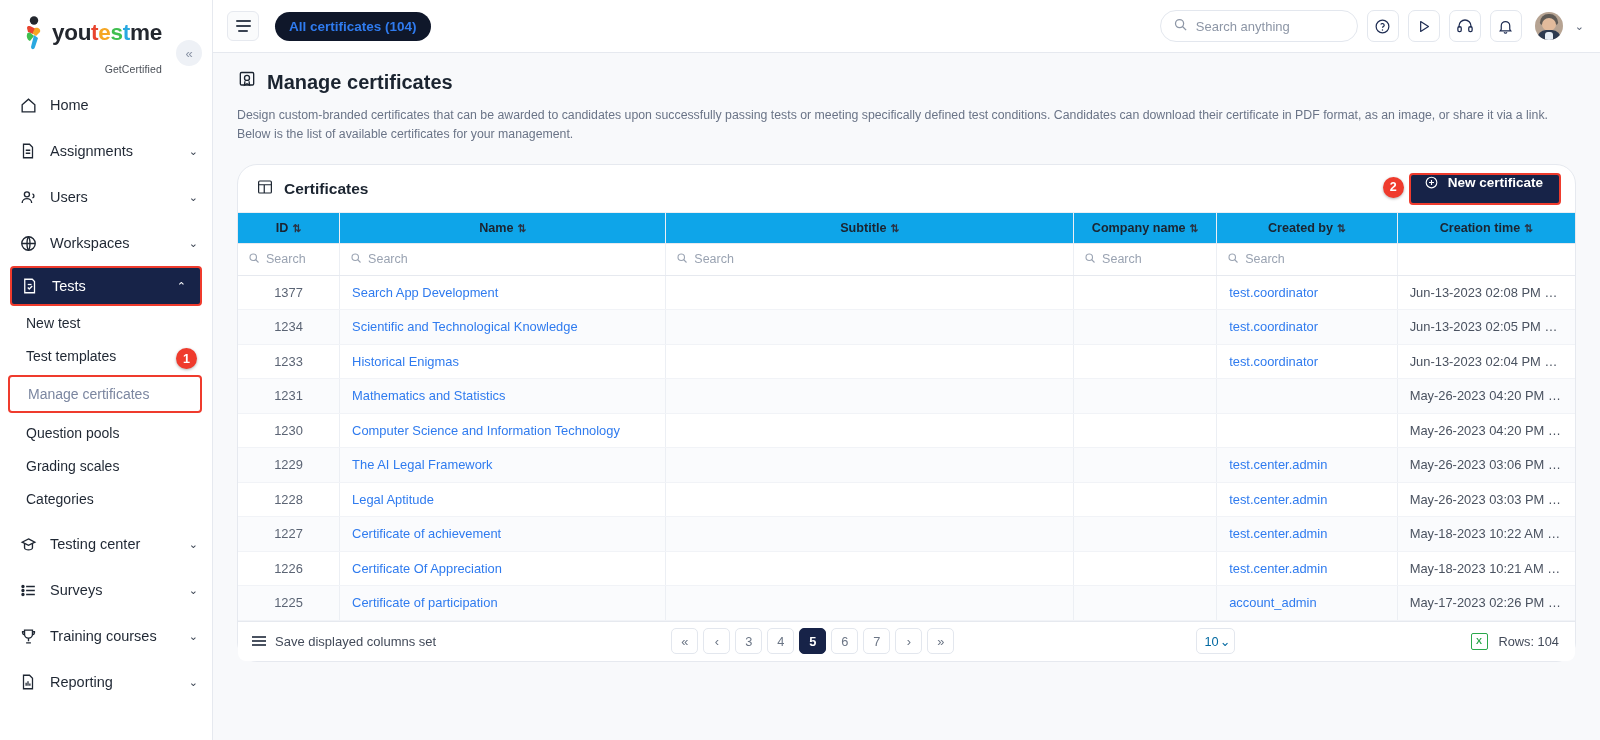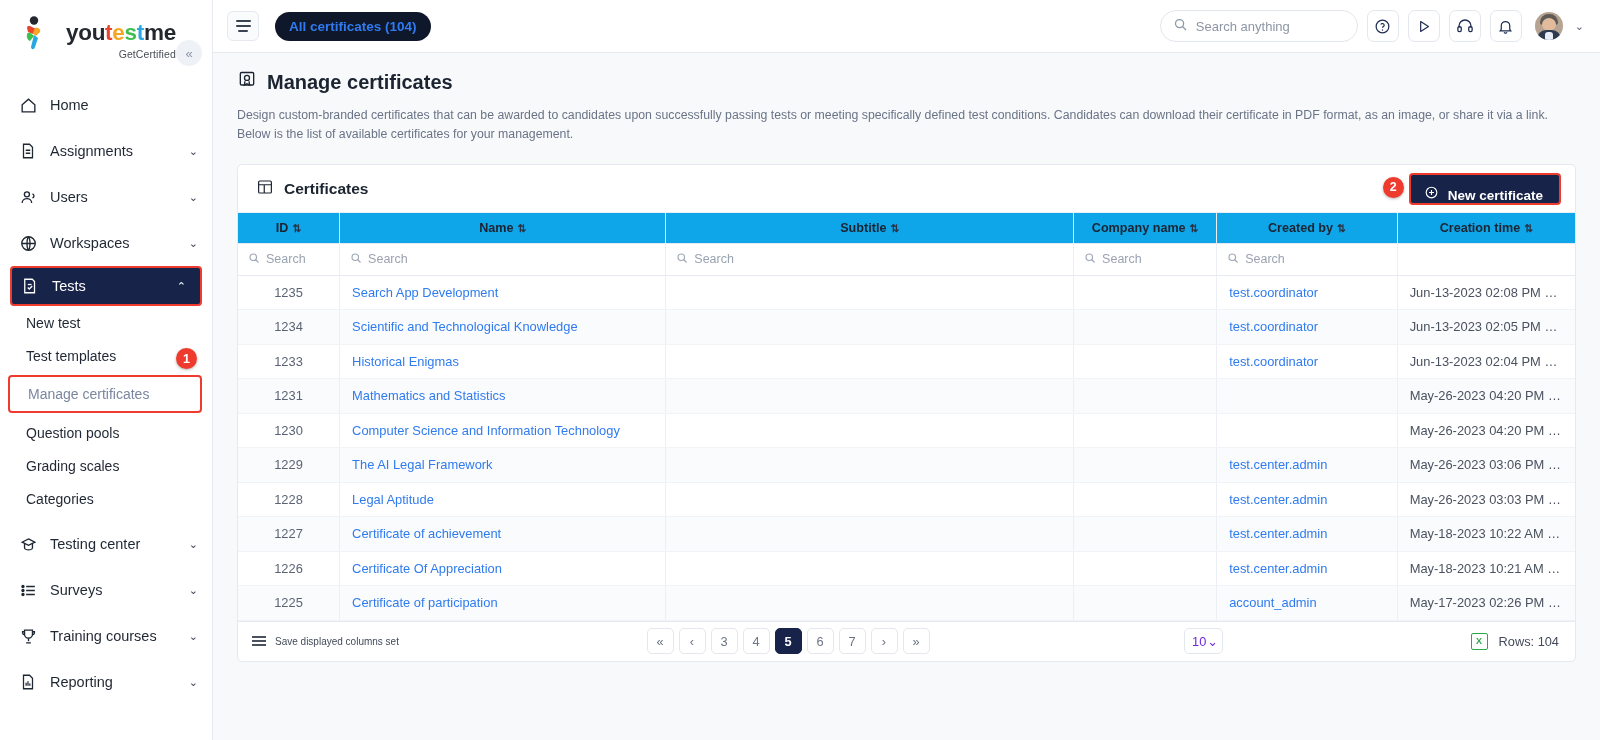--- a/index.html
+++ b/index.html
@@ -9,27 +9,27 @@
     background: #ffffff; overflow: hidden;
   }
   .app { display: flex; width: 1600px; height: 740px; }
 
   
   .sidebar {
     width: 213px; height: 740px; background: #ffffff;
     border-right: 1px solid #e6e9ef; position: relative; flex: none;
   }
   .logo-wrap { padding: 16px 0 0 22px; height: 70px; }
-  .logo-row { display: flex; align-items: flex-start; gap: 14px; }
+  .logo-row { display: flex; align-items: flex-start; gap: 0; }
   .logo-mark { width: 30px; height: 38px; position: relative; flex: none; }
   .logo-text { padding-top: 6px; }
   .logo-word { font-size: 22.5px; font-weight: bold; letter-spacing: -.3px; line-height: 1; }
   .lw-you { color: #23272e; } .lw-t { color: #e8442e; } .lw-e { color: #f5a623; }
   .lw-s { color: #3fbf4f; } .lw-t2 { color: #29a8e0; } .lw-me { color: #23272e; }
-  .logo-sub { font-size: 10.5px; color: #4a4f57; text-align: right; margin-top: 3px; letter-spacing: .1px; }
+  .logo-sub { font-size: 10.5px; color: #4a4f57; text-align: right; margin-top: 18px; letter-spacing: .1px; }
 
   .collapse-btn {
     position: absolute; right: 10px; top: 40px; width: 26px; height: 26px;
     border-radius: 50%; background: #eef1f6; color: #8a93a5;
     display: flex; align-items: center; justify-content: center;
     font-size: 13px; cursor: pointer; border: none;
   }
 
   .nav { margin-top: 12px; }
   .nav-item {
@@ -112,31 +112,31 @@
   .av-chev { color:#5a6477; font-size: 11px; margin-left: 3px; cursor:pointer; }
 
   
   .page-head { padding: 17px 24px 6px 24px; }
   .page-title { display: flex; align-items: center; gap: 10px; font-size: 20px; font-weight: bold; color: #1b2430; }
   .page-desc { margin-top: 11px; font-size: 12.3px; line-height: 1.55; color: #6a7487; max-width: 1330px; }
 
   
   .card {
     margin: 14px 24px 0 24px; background: #fff; border: 1px solid #e6e9ef;
-    border-radius: 5px; overflow: visible; position: relative;
+    border-radius: 20px; overflow: visible; position: relative;
   }
   .card-head {
     height: 48px; display: flex; align-items: center; padding: 0 14px 0 18px;
     border-bottom: 1px solid #eceff4;
   }
   .card-title { display:flex; align-items:center; gap:10px; font-size: 15.5px; font-weight: bold; color: #1b2430; }
   .head-right { margin-left: auto; display: flex; align-items: center; position: relative; }
   .new-btn {
     background: #172348; color: #fff; border: 2px solid #ef3b2d; border-radius: 4px;
-    height: 32px; padding: 0 16px 0 13px; display: flex; align-items: flex-end; gap: 9px;
+    height: 32px; padding: 0 16px 0 13px; display: flex; align-items: flex-start; gap: 9px;
     font-size: 13.5px; font-weight: bold; cursor: pointer;
     font-family: "Liberation Sans", sans-serif;
   }
   #badge2 { position: absolute; left: -26px; top: 4px; }
 
   table { width: 100%; border-collapse: collapse; table-layout: fixed; }
   thead th {
     background: #0ea5e9; font-size: 12.6px; font-weight: bold; color: #1b2430;
     height: 30px; border-bottom: 1px solid #e6e9ef; border-right: 1px solid #eceff4;
     text-align: center; padding: 0 6px;
@@ -157,34 +157,34 @@
   tbody td:last-child { border-right: none; }
   tbody tr:nth-child(even) { background: #fafbfd; }
   .c-id { text-align: center; color: #5b6474; }
   .c-link { color: #2f7bef; cursor: pointer; }
   .c-time { text-align: center; color: #4a5260; }
 
   .card-foot {
     height: 40px; display: flex; align-items: center; padding: 0 16px 0 14px;
     border-top: 1px solid #e6e9ef; background: #fff; border-radius: 0 0 8px 8px;
   }
-  .save-cols { display:flex; align-items:center; gap:9px; font-size:10px; color:#3c4render; color:#434b5a; cursor:pointer; }
+  .save-cols { display:flex; align-items:center; gap:9px; font-size:13px; color:#3c4render; color:#434b5a; cursor:pointer; }
   .burger-sm { display:flex; flex-direction:column; gap:2.5px; }
   .burger-sm i { display:block; width:14px; height:1.7px; background:#4a5260; }
   .pager { margin: 0 auto; display: flex; align-items: center; gap: 5px; }
   .pg {
     min-width: 27px; height: 26px; padding: 0 7px; border: 1px solid #e3e7ee;
     border-radius: 5px; background: #fff; color: #6b7585; font-size: 12.8px;
     display: flex; align-items: center; justify-content: center; cursor: pointer;
     font-family: "Liberation Sans", sans-serif;
   }
   .pg.active { background: #172348; color: #fff; border-color: #172348; font-weight: bold; }
   .pg-size {
     height: 26px; border: 1px solid #e3e7ee; border-radius: 5px; background: #fff;
-    color: #6d28d9; font-size: 12.8px; padding: 0 4px 0 7px; margin-left: 7px;
+    color: #0369a1; font-size: 12.8px; padding: 0 4px 0 7px; margin-left: 7px;
     display:flex; align-items:center; gap:1px; cursor:pointer;
   }
   .foot-right { margin-left: auto; display: flex; align-items: center; gap: 11px; }
   .rows-txt { font-size: 12.8px; color: #434b5a; }
   .xls { width: 17px; height: 17px; border: 1.6px solid #2aa84a; border-radius: 2px;
          color: #2aa84a; font-size: 9px; font-weight: bold; display:flex;
          align-items:center; justify-content:center; }
 </style>
 </head>
 <body>
@@ -486,21 +486,21 @@
                       <path d="M15.5 15.5L21 21"></path>
                     </svg></span>
                   <span>Search</span>
                 </div>
               </td>
             <td></td>
           </tr>
         </thead>
         <tbody id="tbody">
             <tr>
-              <td class="c-id">1235</td>
+              <td class="c-id">1377</td>
               <td class="c-link">Search App Development</td>
               <td></td>
               <td></td>
               <td class="c-link">test.coordinator</td>
               <td class="c-time">Jun-13-2023 02:08 PM CEST</td>
             </tr>
             <tr>
               <td class="c-id">1234</td>
               <td class="c-link">Scientific and Technological Knowledge</td>
               <td></td>

